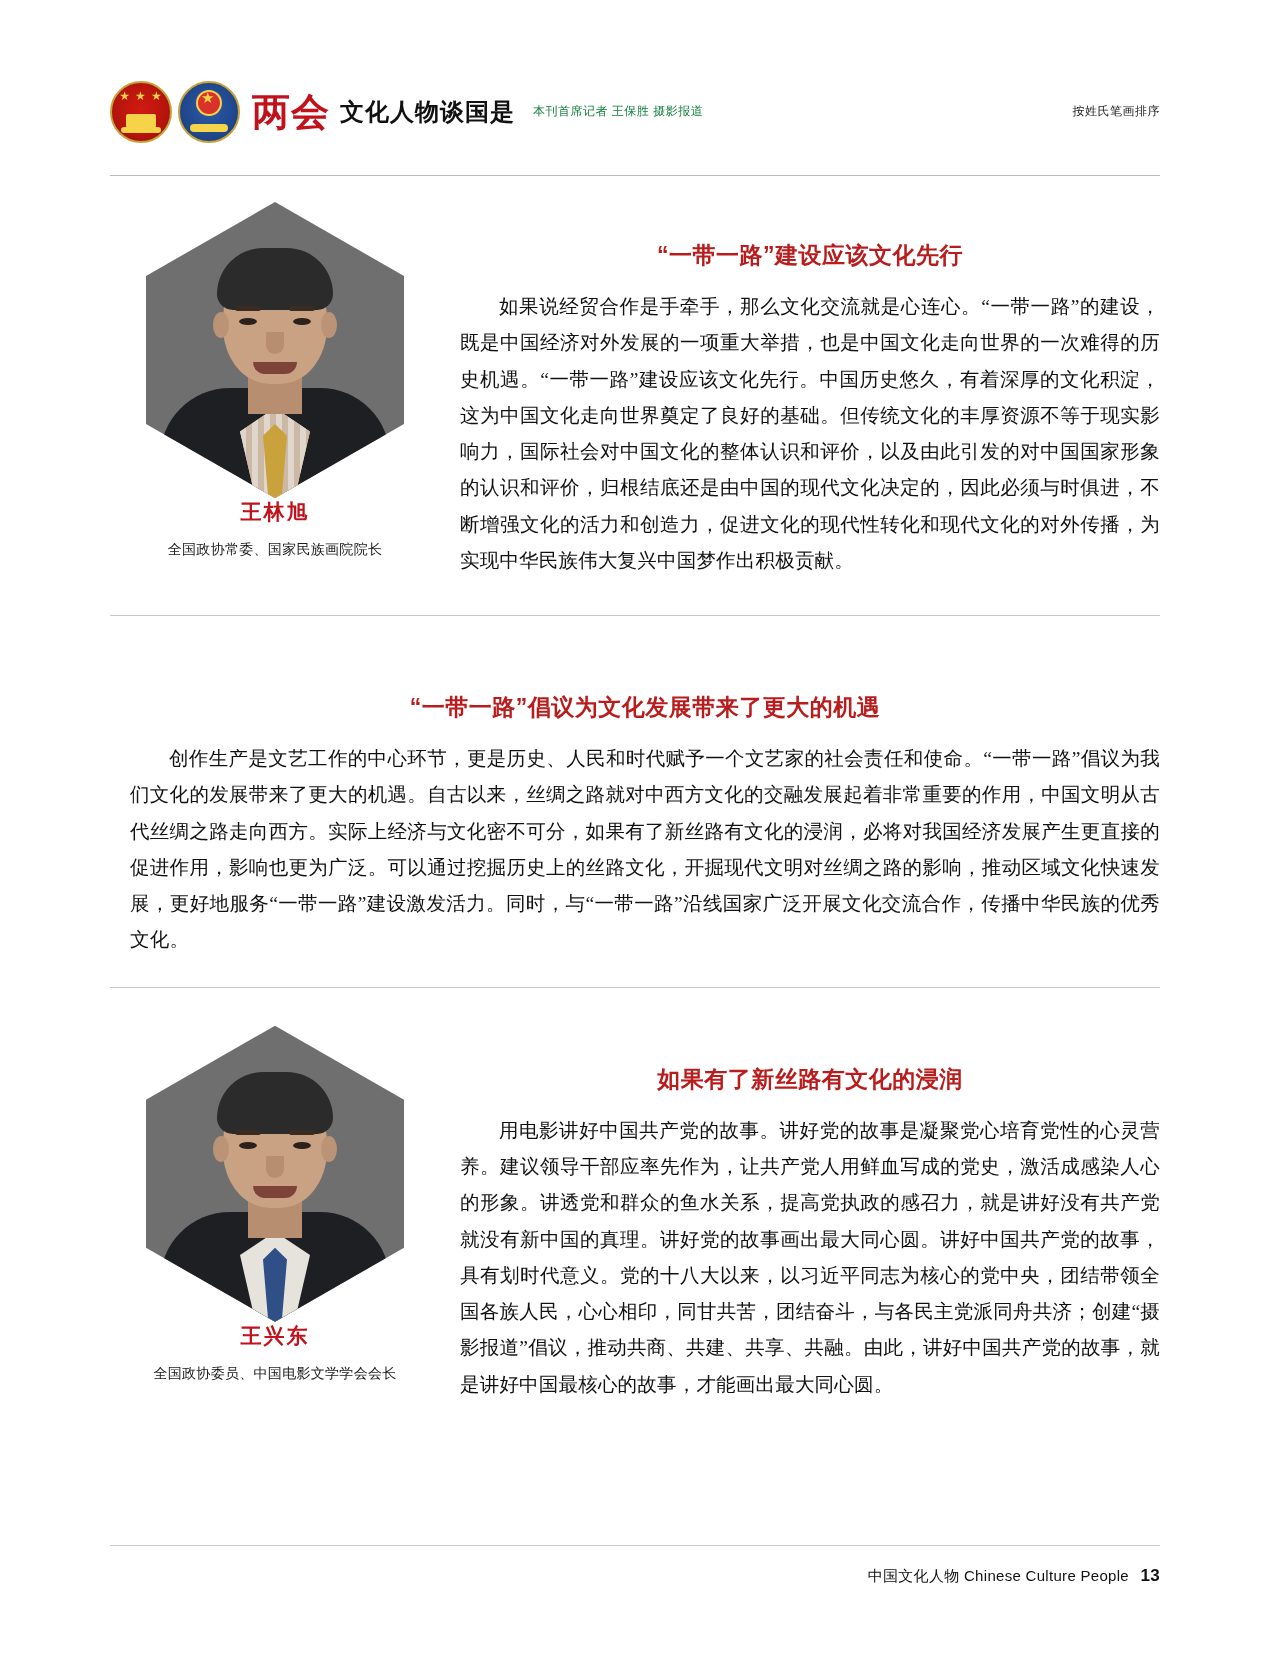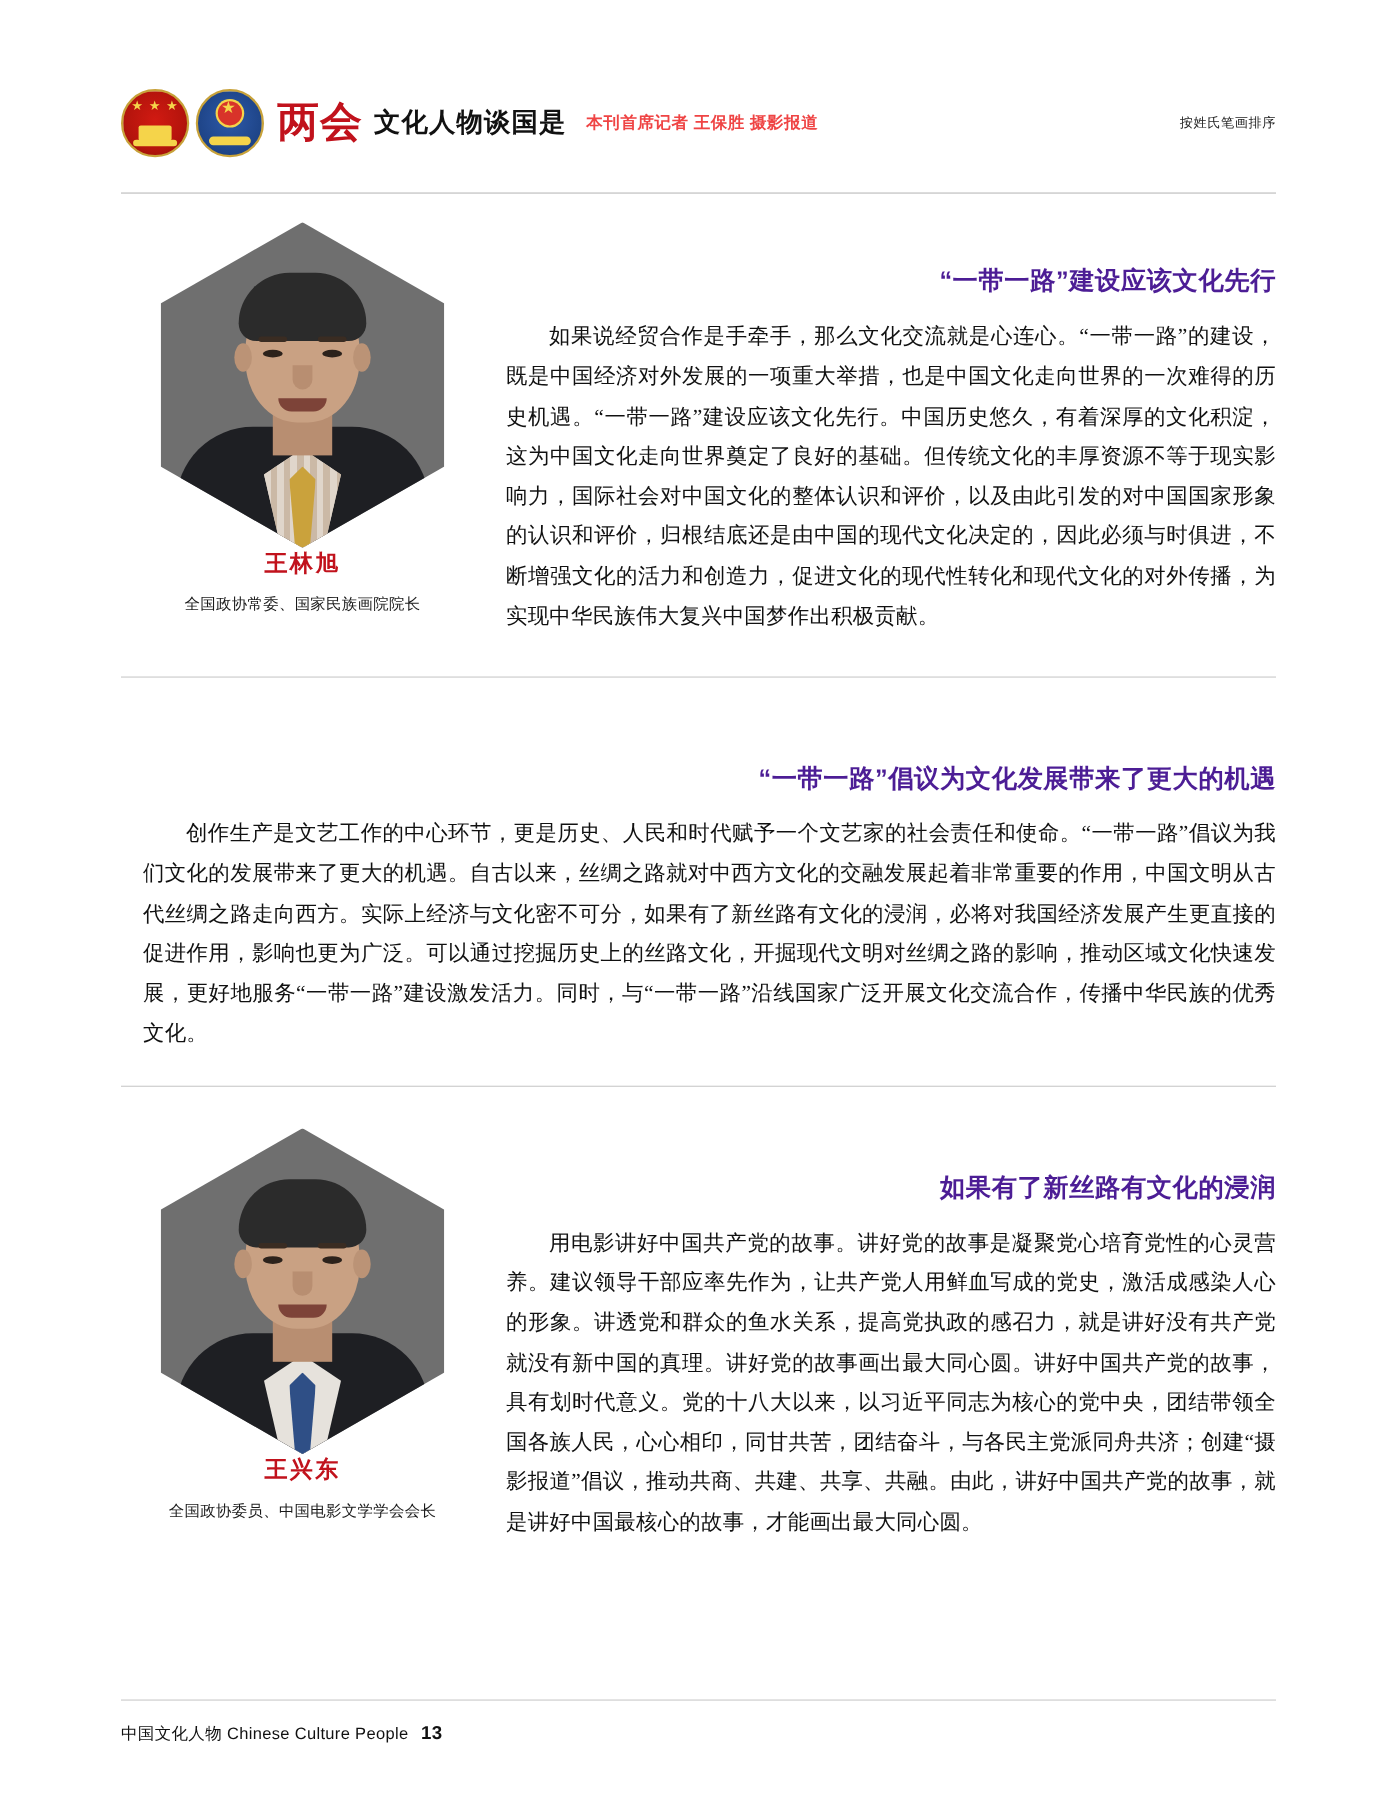--- a/index.html
+++ b/index.html
@@ -126,27 +126,26 @@
     font-family: "Liberation Sans", "DejaVu Sans", sans-serif;
     font-weight: bold;
     font-size: 24px;
     color: #111;
     margin-left: 10px;
     letter-spacing: 1px;
     line-height: 1;
   }
   .mast-byline {
     font-family: "Liberation Sans", "DejaVu Sans", sans-serif;
-    font-size: 15px;
-    color: #ef4444;
+    font-size: 12px;
+    color: #15803d;
     margin-left: 18px;
     letter-spacing: .5px;
     line-height: 1;
     padding-bottom: 2px;
-    font-weight: bold;
   }
   .mast-right {
     margin-left: auto;
     font-family: "Liberation Sans", "DejaVu Sans", sans-serif;
     font-size: 12px;
     color: #222;
     letter-spacing: .5px;
     padding-bottom: 2px;
   }
   .rule {
@@ -319,22 +318,22 @@
   }
   .person-right {
     flex: 1 1 auto;
     padding-left: 20px;
     padding-top: 38px;
   }
   .headline {
     font-family: "Liberation Sans", "DejaVu Sans", sans-serif;
     font-size: 23px;
     font-weight: bold;
-    text-align: right;
-    color: #4c1d95;
+    text-align: center;
+    color: #b91c1c;
     letter-spacing: .5px;
   }
   .body-text {
     margin-top: 18px;
     font-size: 19.5px;
     line-height: 1.86;
     text-align: justify;
     text-justify: inter-character;
     text-indent: 2em;
     color: #111;
@@ -345,21 +344,21 @@
     height: 1px;
     background: #c9c9c9;
   }
 
   
   .footer {
     position: absolute;
     left: 110px;
     right: 110px;
     bottom: 68px;
-    text-align: left;
+    text-align: right;
     font-family: "Liberation Sans", "DejaVu Sans", sans-serif;
     font-size: 15px;
     color: #111;
     letter-spacing: .3px;
   }
   .footer .pageno {
     font-weight: bold;
     font-size: 17px;
     margin-left: 7px;
   }

